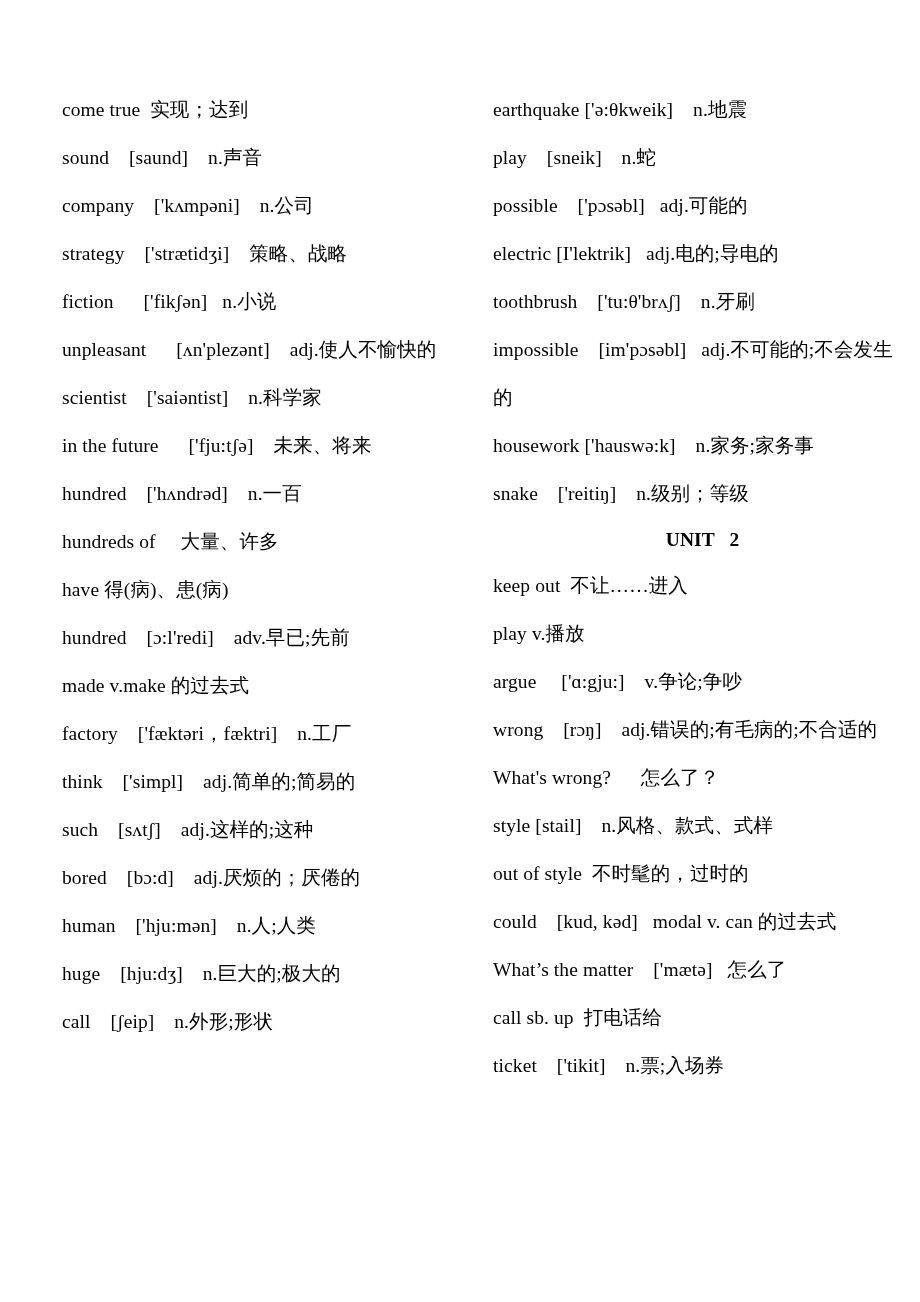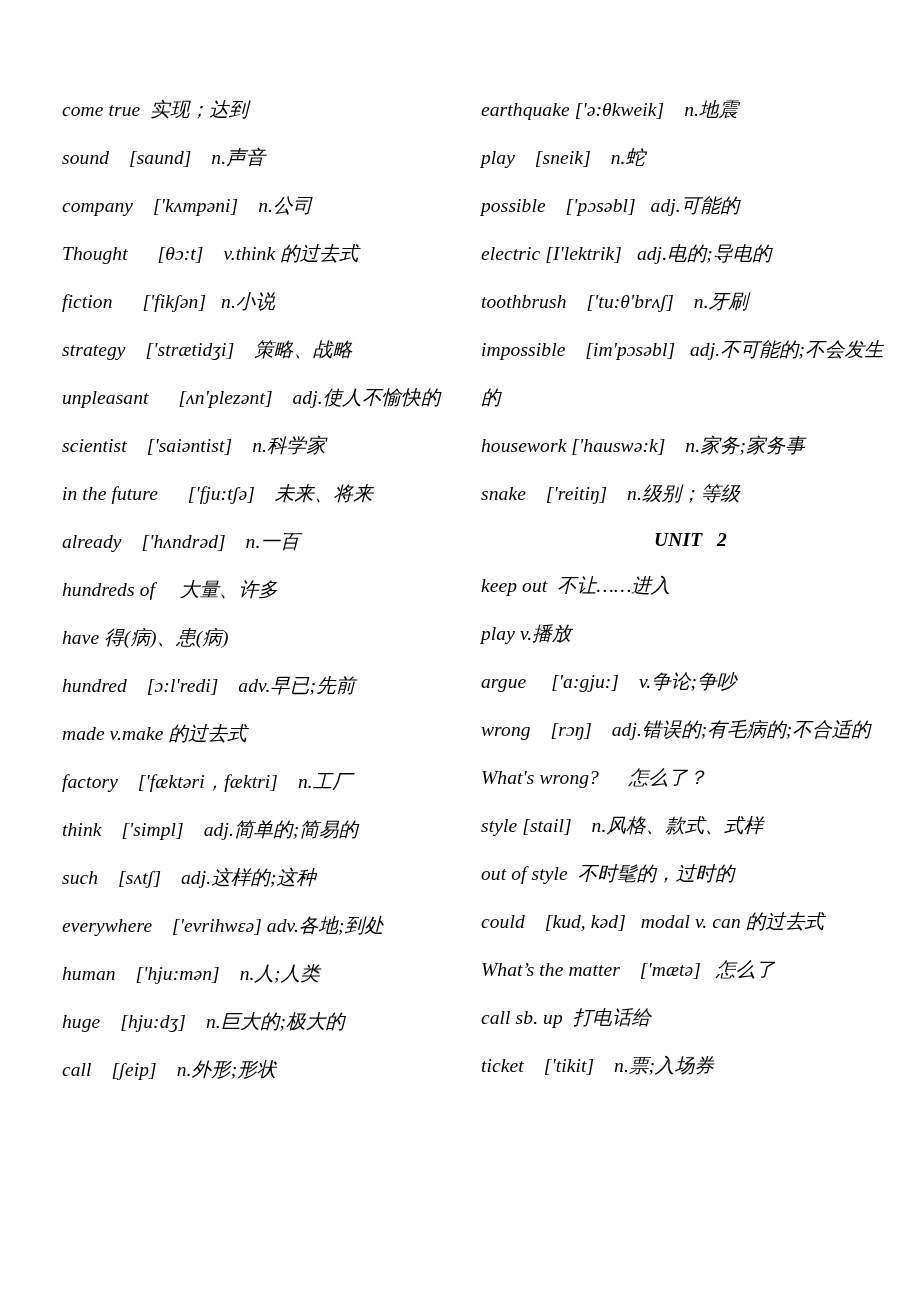--- a/index.html
+++ b/index.html
@@ -17,22 +17,21 @@
   .page {
     position: relative;
     width: 920px;
     height: 1302px;
     box-sizing: border-box;
     padding: 86px 24px 40px 62px;
   }
   .columns {
     display: flex;
     align-items: flex-start;
-    gap: 4px;
-    font-style: italic;
+    gap: 16px;
   }
   .column {
     width: 415px;
     flex: 0 0 415px;
   }
   .column.right {
     width: 419px;
     flex: 0 0 419px;
   }
   .entry {
@@ -51,35 +50,34 @@
 </head>
 <body>
 
 <div class="page">
   <div class="columns">
 
     <div class="column left">
       <div class="entry">come true  实现；达到</div>
       <div class="entry">sound    [saund]    n.声音</div>
       <div class="entry">company    ['kʌmpəni]    n.公司</div>
-      <div class="entry">Thought      [θɔ:t]    v.think 的过去式</div>
+      <div class="entry">strategy    ['strætidʒi]    策略、战略</div>
       <div class="entry">fiction      ['fikʃən]   n.小说</div>
-      <div class="entry">strategy    ['strætidʒi]    策略、战略</div>
       <div class="entry">unpleasant      [ʌn'plezənt]    adj.使人不愉快的</div>
       <div class="entry">scientist    ['saiəntist]    n.科学家</div>
       <div class="entry">in the future      ['fju:tʃə]    未来、将来</div>
-      <div class="entry">already    ['hʌndrəd]    n.一百</div>
+      <div class="entry">hundred    ['hʌndrəd]    n.一百</div>
       <div class="entry">hundreds of     大量、许多</div>
       <div class="entry">have 得(病)、患(病)</div>
       <div class="entry">hundred    [ɔ:l'redi]    adv.早已;先前</div>
       <div class="entry">made v.make 的过去式</div>
       <div class="entry">factory    ['fæktəri，fæktri]    n.工厂</div>
       <div class="entry">think    ['simpl]    adj.简单的;简易的</div>
       <div class="entry">such    [sʌtʃ]    adj.这样的;这种</div>
-      <div class="entry">everywhere    ['evrihwɛə] adv.各地;到处</div>
+      <div class="entry">bored    [bɔ:d]    adj.厌烦的；厌倦的</div>
       <div class="entry">human    ['hju:mən]    n.人;人类</div>
       <div class="entry">huge    [hju:dʒ]    n.巨大的;极大的</div>
       <div class="entry">call    [ʃeip]    n.外形;形状</div>
     </div>
 
     <div class="column right">
       <div class="entry">earthquake ['ə:θkweik]    n.地震</div>
       <div class="entry">play    [sneik]    n.蛇</div>
       <div class="entry">possible    ['pɔsəbl]   adj.可能的</div>
       <div class="entry">electric [I'lektrik]   adj.电的;导电的</div>

